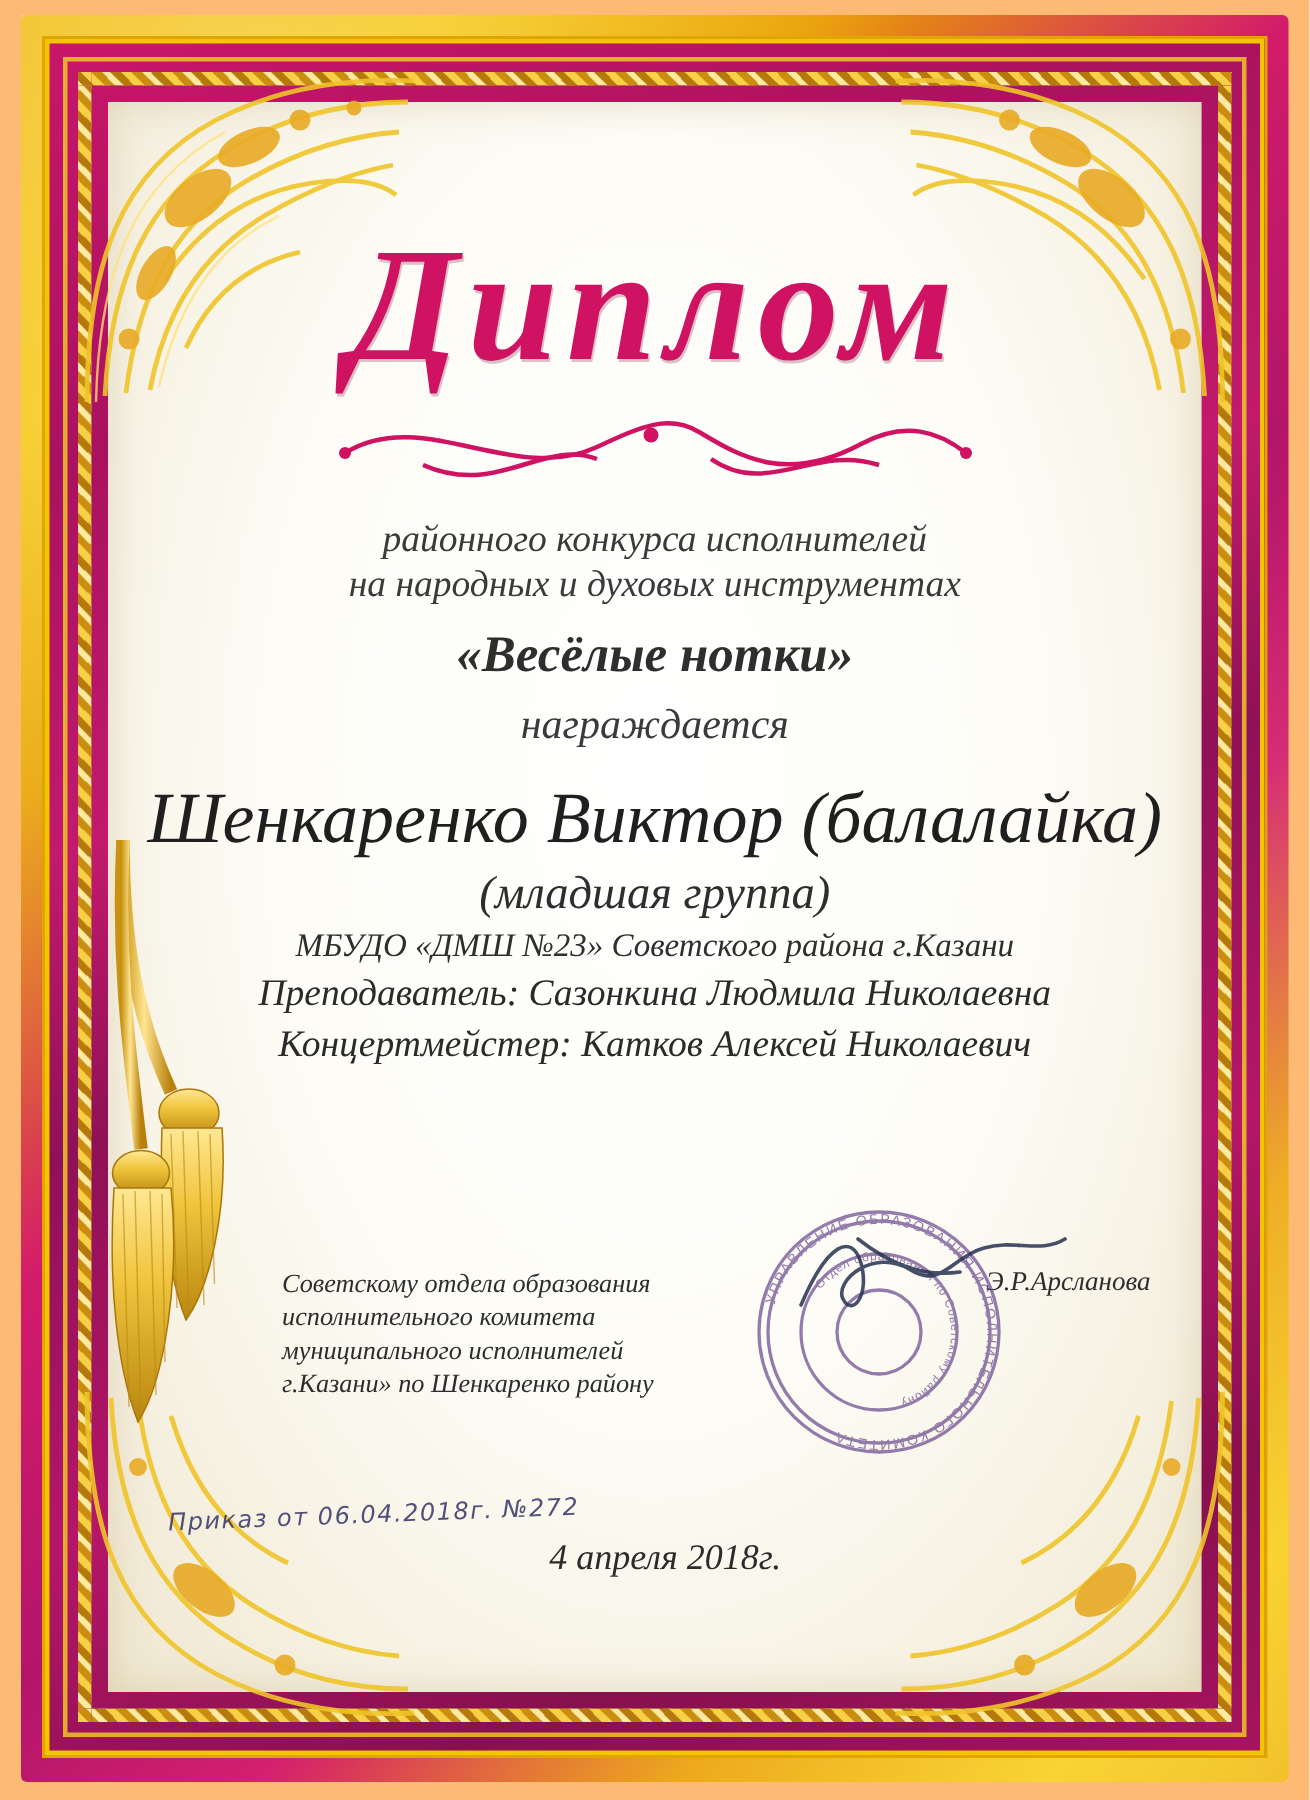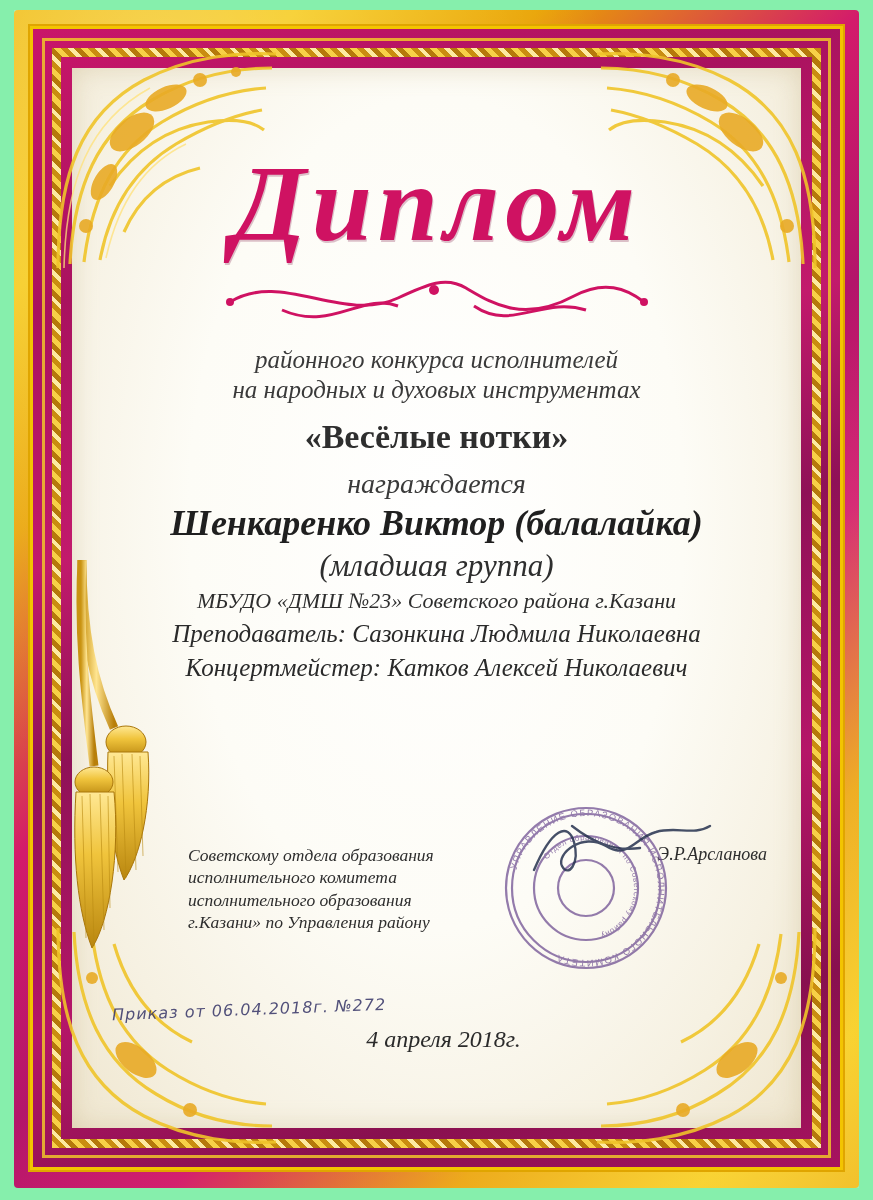--- a/index.html
+++ b/index.html
@@ -12,21 +12,21 @@
     width: 873px;
     height: 1200px;
     overflow: hidden;
     font-family: "Liberation Serif", serif;
   }
 
   .page {
     position: relative;
     width: 873px;
     height: 1200px;
-    background: #86efac;
+    background: #fdba74;
     overflow: hidden;
   }
 
   
   .frame-outer {
     position: absolute;
     left: 14px; top: 10px; right: 14px; bottom: 12px;
     background:
       linear-gradient(135deg, #f0b800 0%, #f5c400 14%, #e9a200 26%,
                       #d31b6b 42%, #b3156a 55%, #d4206e 66%,
@@ -145,36 +145,37 @@
     font-size: 25px;
     font-style: italic;
     margin-top: 10px;
     color: #3a3a3a;
   }
   .line-2 { margin-top: 2px; }
 
   .contest-name {
     margin-top: 14px;
     font-size: 34px;
+    font-style: italic;
     font-weight: 700;
     color: #2e2e2e;
   }
 
   .awarded {
     margin-top: 12px;
     font-size: 28px;
     font-style: italic;
     color: #3a3a3a;
   }
 
   .winner {
-    margin-top: 2px;
-    font-size: 36px;
-    font-style: italic;
-    font-weight: 700;
+    margin-top: 18px;
+    font-size: 48px;
+    font-style: italic;
+    font-weight: 400;
     color: #1f1f1f;
   }
 
   .group {
     margin-top: 4px;
     font-size: 31px;
     font-style: italic;
     color: #2e2e2e;
   }
 
@@ -413,22 +414,22 @@
     <div class="awarded">награждается</div>
     <div class="winner">Шенкаренко Виктор (балалайка)</div>
     <div class="group">(младшая группа)</div>
     <div class="school">МБУДО «ДМШ №23» Советского района г.Казани</div>
     <div class="teacher">Преподаватель: Сазонкина Людмила Николаевна</div>
     <div class="accompanist">Концертмейстер: Катков Алексей Николаевич</div>
 
     <div class="sign-block">
       <div>Советскому отдела образования</div>
       <div>исполнительного комитета</div>
-      <div>исполнительного образования</div>
-      <div>г.Казани» по Управления району</div>
+      <div>муниципального исполнителей</div>
+      <div>г.Казани» по Шенкаренко району</div>
     </div>
 
     <div class="sign-name">Э.Р.Арсланова</div>
 
     <div class="stamp">
       <svg viewBox="0 0 184 184" xmlns="http://www.w3.org/2000/svg">
         <defs>
           <path id="outerArc" d="M92,92 m-72,0 a72,72 0 1,1 144,0 a72,72 0 1,1 -144,0"></path>
           <path id="innerArc" d="M92,92 m-48,0 a48,48 0 1,1 96,0 a48,48 0 1,1 -96,0"></path>
         </defs>

